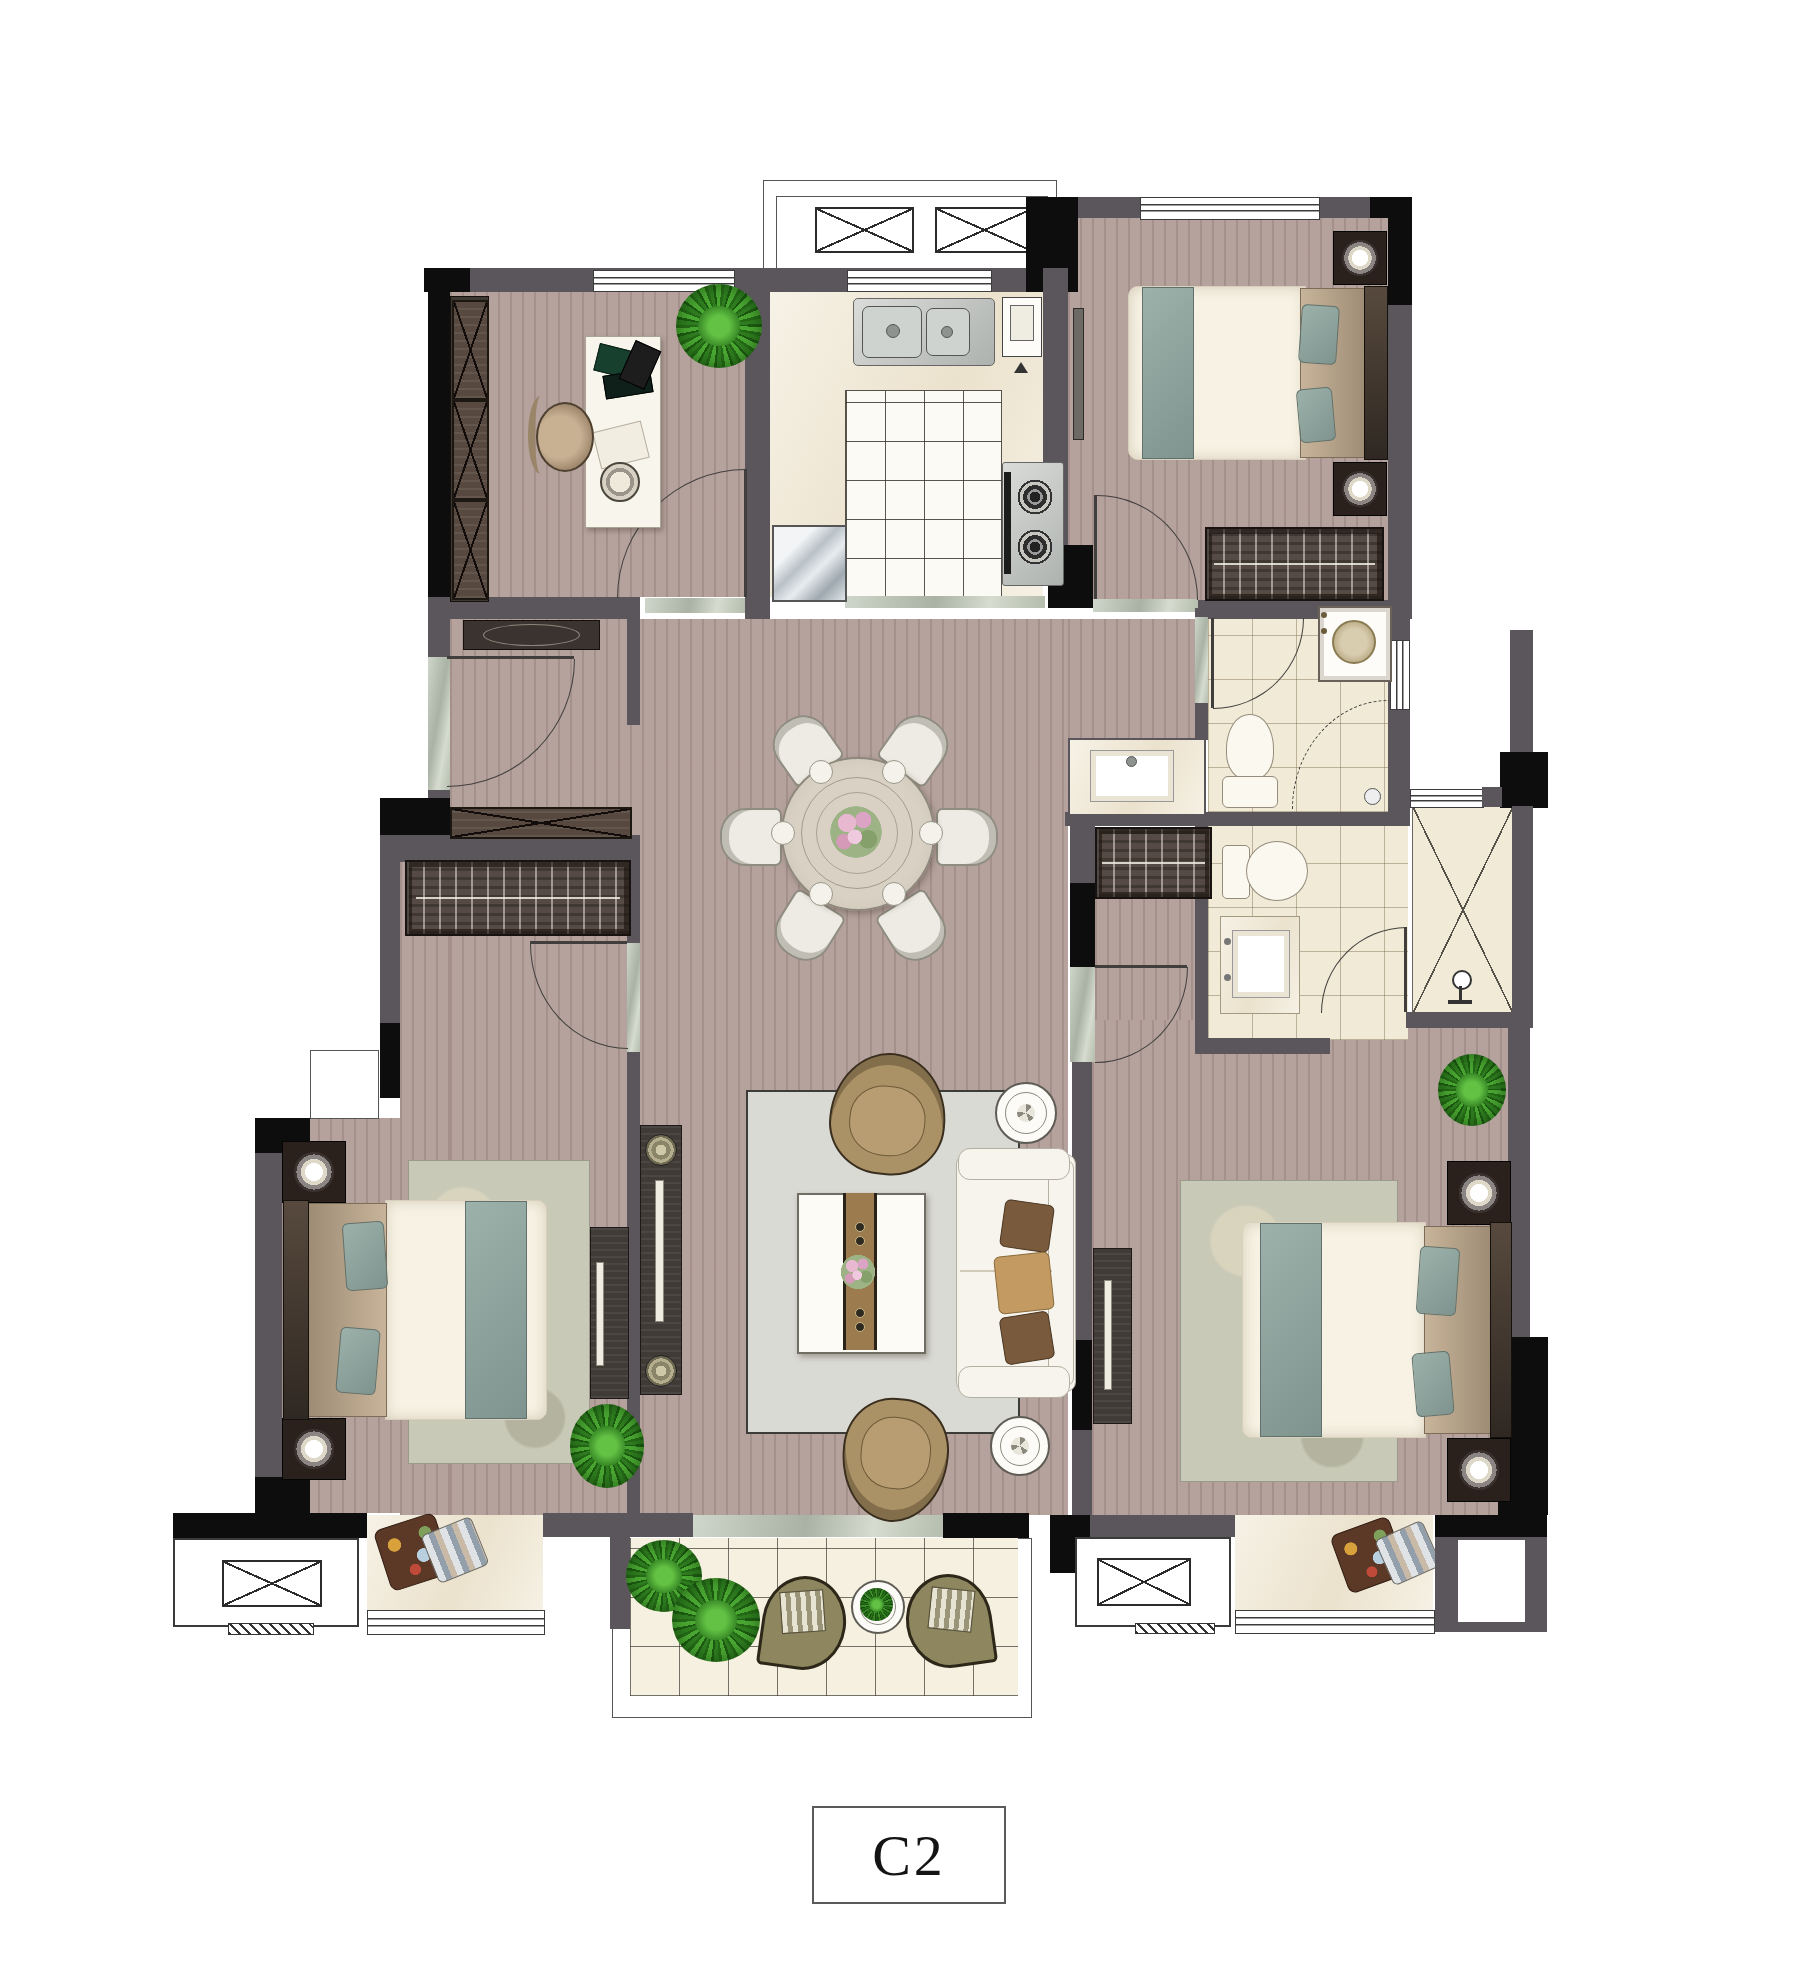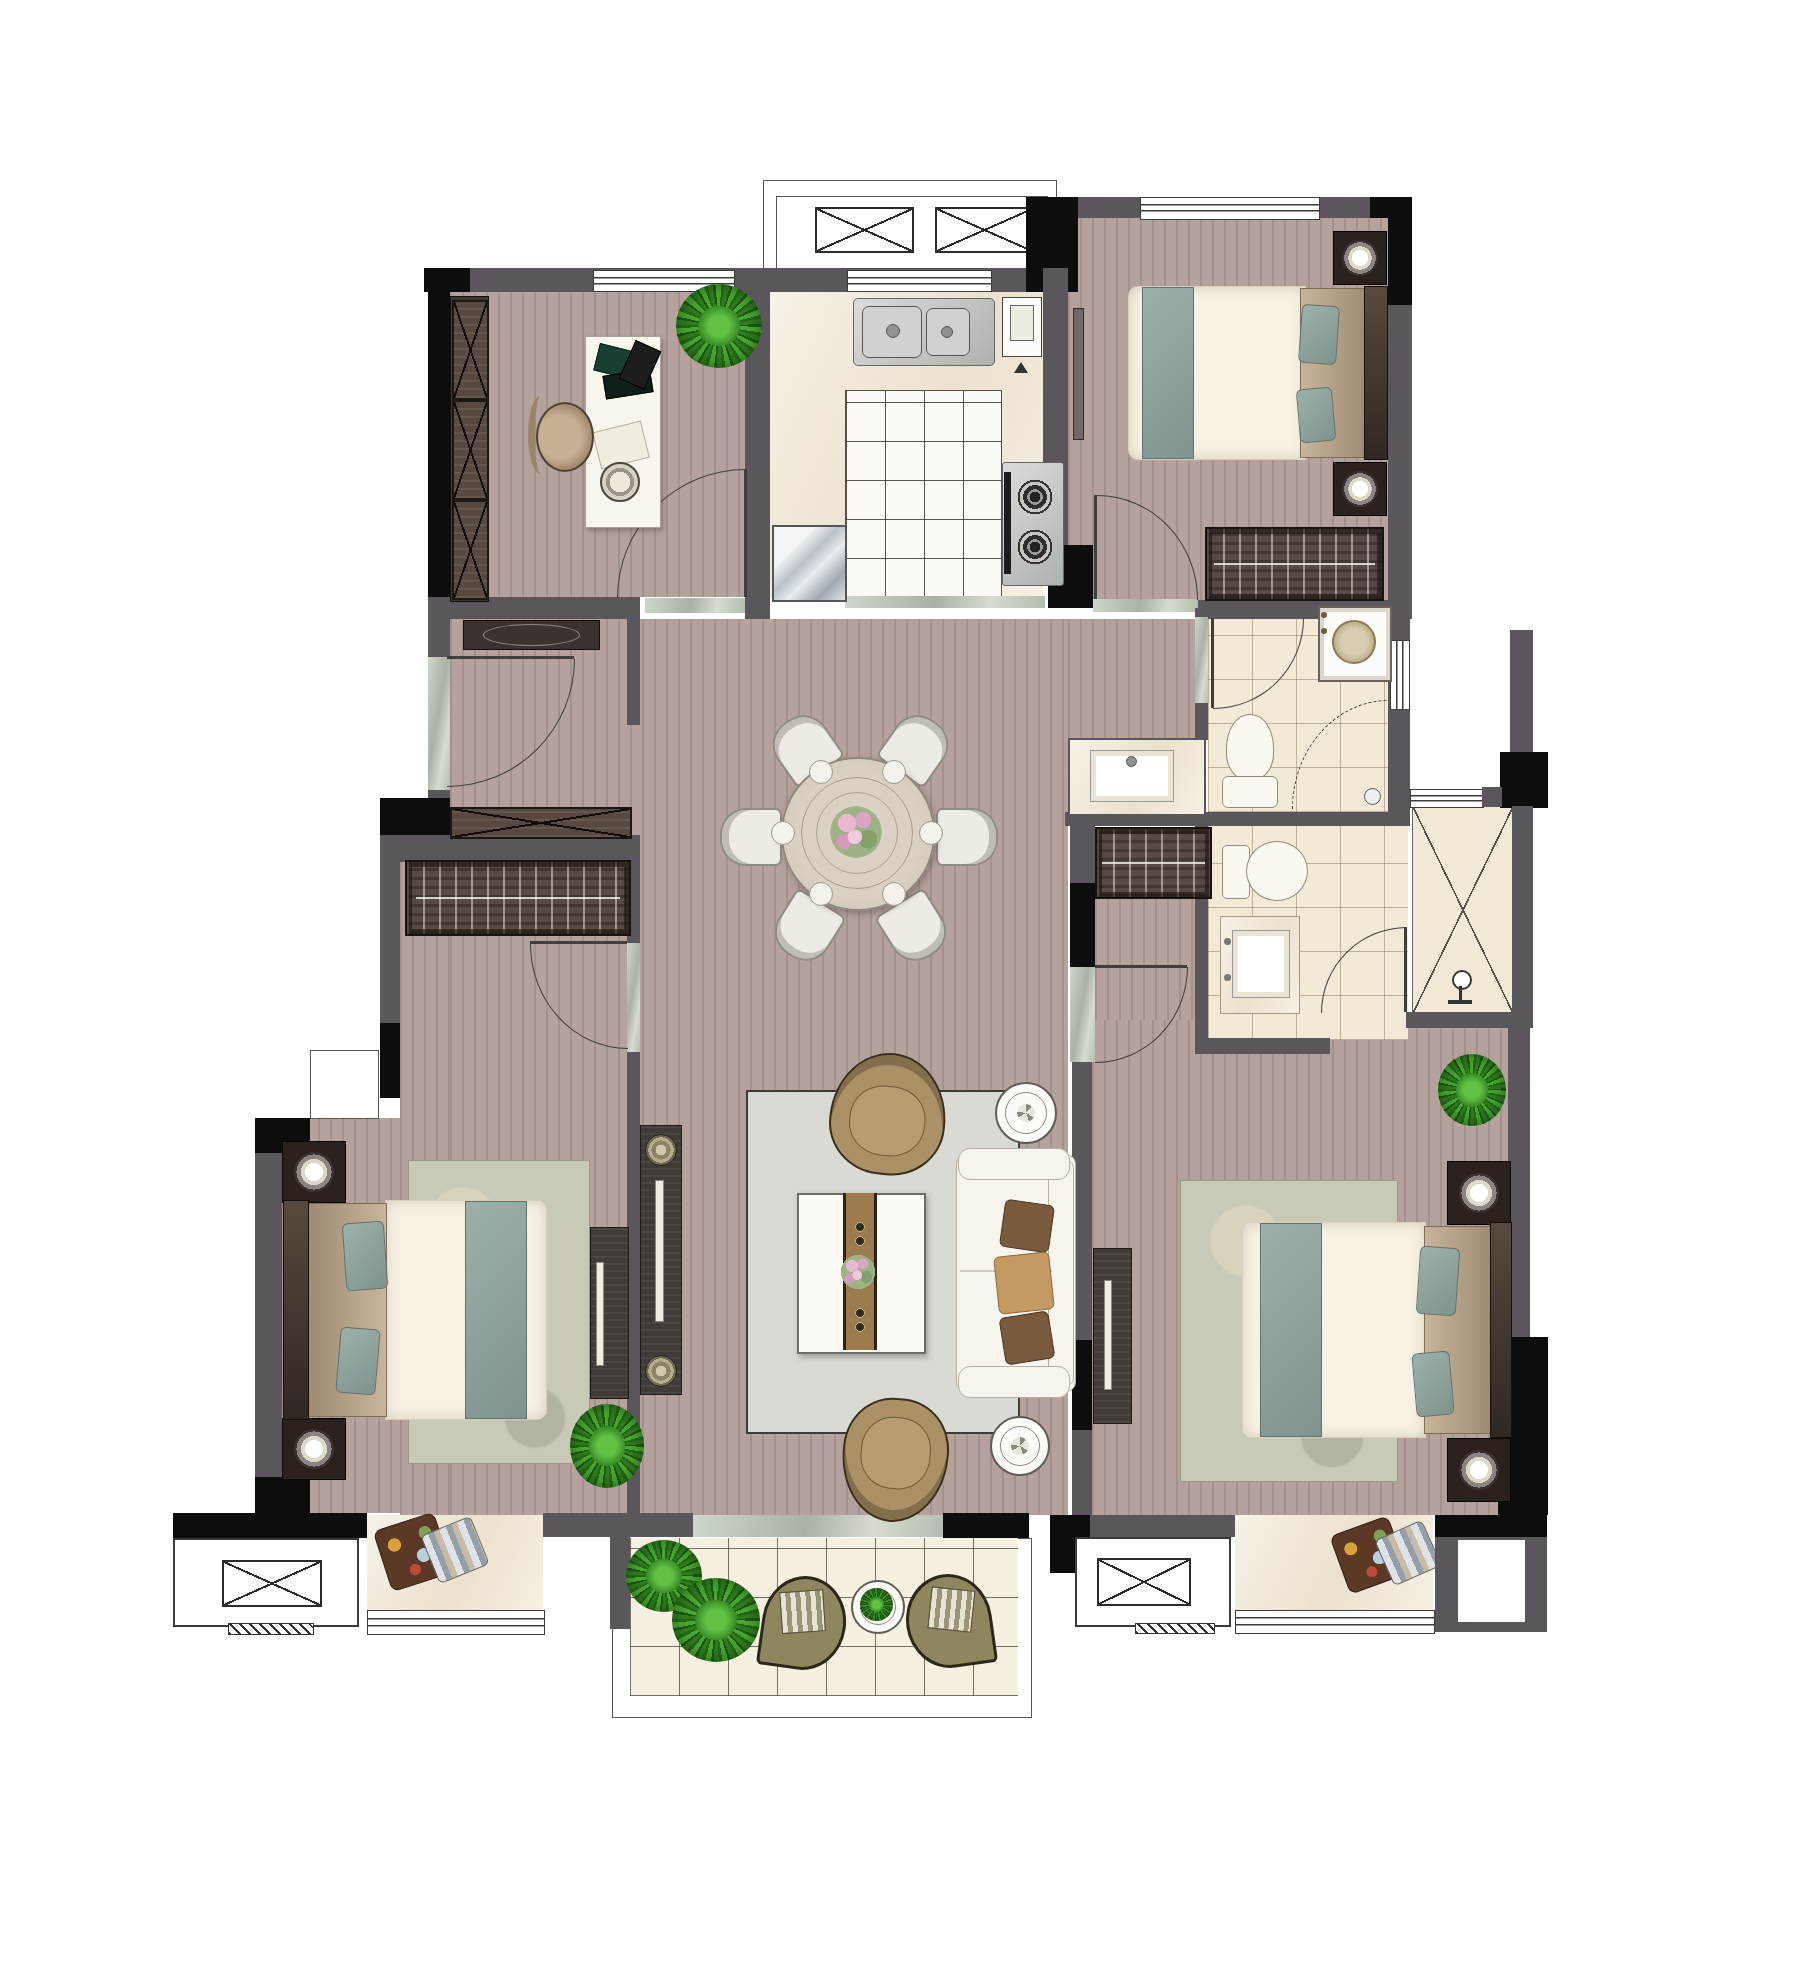--- a/index.html
+++ b/index.html
@@ -368,14 +368,17 @@
   <div class="a nst" style="left:1447px;top:1438px;width:62px;height:62px">
       <div class="lamp" style="left:11px;top:11px;width:40px;height:40px"></div>
     </div>
   <div class="a duvet" style="left:1242px;top:1222px;width:182px;height:214px;border-radius:10px 0 0 10px"></div>
   <div class="a teal" style="left:1260px;top:1223px;width:60px;height:212px"></div>
   <div class="a pilzone" style="left:1424px;top:1226px;width:66px;height:206px"></div>
   <div class="a hb" style="left:1490px;top:1222px;width:20px;height:214px"></div>
   <div class="a teal tp" style="left:1418px;top:1247px;width:38px;height:66px;transform:rotate(4deg)"></div>
   <div class="a teal tp" style="left:1414px;top:1352px;width:36px;height:62px;transform:rotate(-5deg)"></div>
 
+  <div class="a" id="label-box" style="left:812px;top:1806px;width:190px;height:94px">
+    <span>C2</span>
+  </div>
 
 </div>
 
 </body></html>

